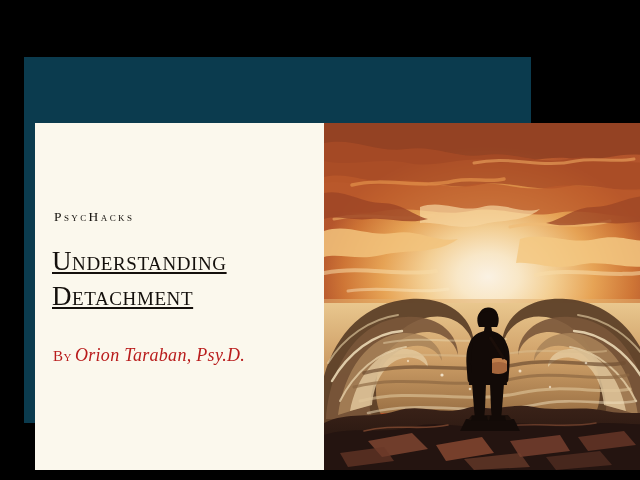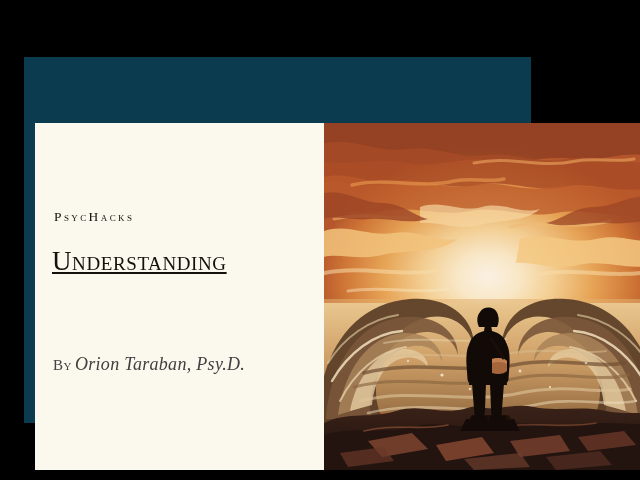--- a/index.html
+++ b/index.html
@@ -81,23 +81,23 @@
     line-height: 35px;
     letter-spacing: 0.6px;
     color: #14100c;
     white-space: nowrap;
     text-decoration: underline;
   }
 
   #byline {
     position: absolute;
     left: 18px;
-    top: 231px;
+    top: 222px;
     white-space: nowrap;
-    color: #404040;
+    color: #b91c1c;
   }
   #byline .by-word {
     font-family: "Liberation Serif", serif;
     font-variant: small-caps;
     font-size: 15px;
     letter-spacing: 0.5px;
   }
   #byline .author-name {
     font-family: "Liberation Serif", serif;
     font-style: italic;
@@ -124,20 +124,21 @@
   <div id="slide-border">
 
     <div id="slide">
 
       <div id="text-panel">
 
         <div id="kicker">PsycHacks</div>
 
         <div id="title-block">
           <div class="title-line">Understanding</div>
+          <div class="title-line">Detachment</div>
         </div>
 
         <div id="byline">
           <span class="by-word">By</span><span class="author-name">Orion Taraban, Psy.D.</span>
         </div>
 
       </div>
 
       <div id="art-panel">
         <svg id="artwork" viewBox="0 0 328 347" preserveAspectRatio="xMidYMid slice">

